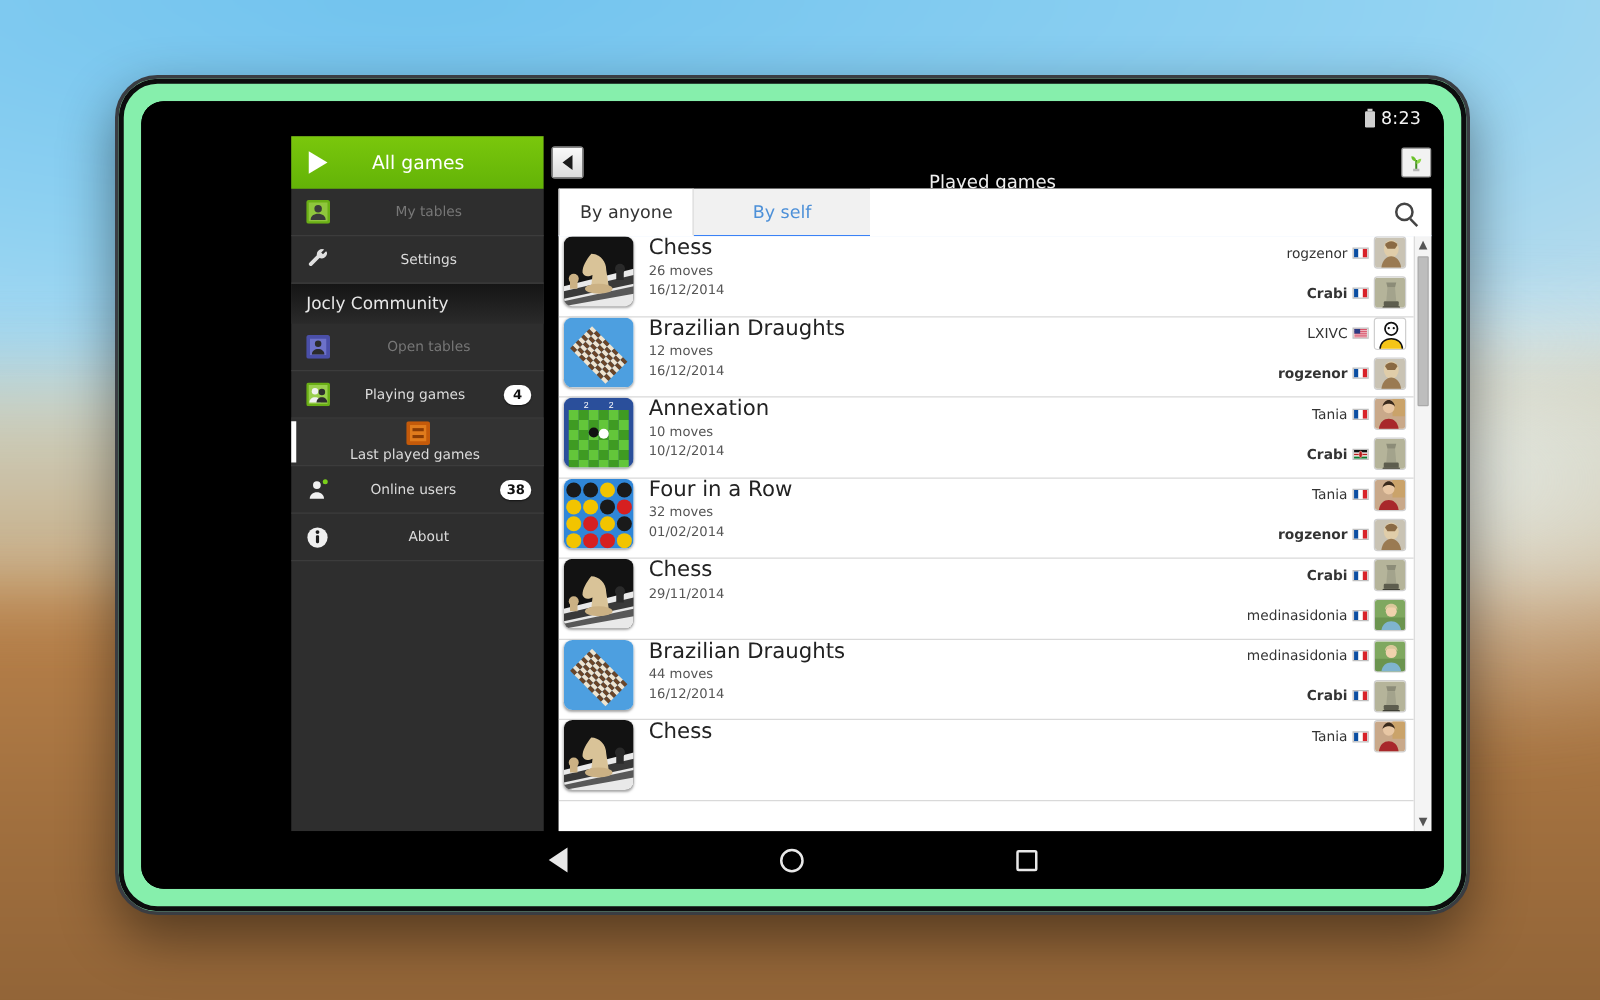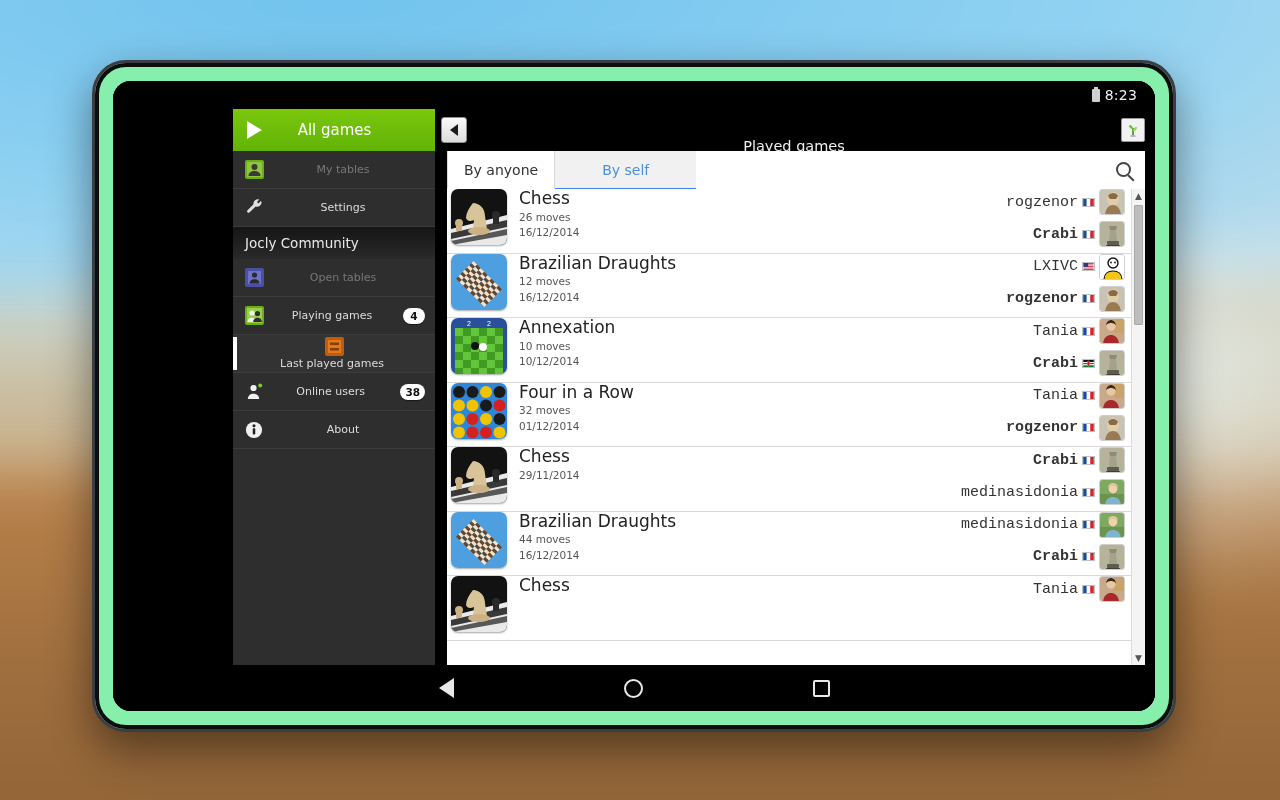--- a/index.html
+++ b/index.html
@@ -93,21 +93,21 @@
   .listwrap { position:absolute; left:0; top:38px; right:0; bottom:0; background:#fff; overflow:hidden; }
   .list { position:absolute; left:0; top:0; right:14px; bottom:0; }
   .row { height:64.5px; border-bottom:1px solid #d9d9d9; display:flex; align-items:flex-start; padding:0 6px 0 4px; }
   .thumb { width:56px; height:56px; border-radius:7px; margin:0 12px 0 0; flex:0 0 56px; overflow:hidden;
            box-shadow:0 1px 2px rgba(0,0,0,.35); position:relative; }
   .ginfo { flex:1; min-width:0; }
   .gname { font-size:17px; color:#222; line-height:1.15; }
   .gmeta { font-size:10.5px; color:#555; line-height:1.32; margin-top:2px; }
   .players { display:flex; flex-direction:column; justify-content:center; gap:6px; align-items:flex-end; }
   .prow { display:flex; align-items:center; gap:4px; }
-  .pname { font-size:15px; color:#333;font-family:Liberation Mono, monospace; }
+  .pname { font-size:11px; color:#333; }
   .pname.bold { font-weight:bold; }
   .flag { width:13px; height:9px; border:1px solid rgba(0,0,0,.25); display:block; }
   .pav { width:26px; height:26px; border-radius:3px; border:1px solid #cfcfcf; overflow:hidden; position:relative; background:#fff; }
 
   
   .sbar { position:absolute; right:0; top:0; width:14px; bottom:0; background:#f4f4f4; border-left:1px solid #dcdcdc; }
   .sarrow { height:14px; display:flex; align-items:center; justify-content:center; color:#555; font-size:9px; }
   .sthumb { position:absolute; left:2px; right:2px; background:#bdbdbd; border:1px solid #a9a9a9; border-radius:1px; }
 
   
@@ -542,21 +542,21 @@
                       <circle cx="35" cy="36" r="6" fill="#f2c400"></circle>
                       <circle cx="48.5" cy="36" r="6" fill="#1a1a1a"></circle>
                       <circle cx="8" cy="49.5" r="6" fill="#f2c400"></circle>
                       <circle cx="21.5" cy="49.5" r="6" fill="#d62020"></circle>
                       <circle cx="35" cy="49.5" r="6" fill="#d62020"></circle>
                       <circle cx="48.5" cy="49.5" r="6" fill="#f2c400"></circle>
                     </svg></div>
                   <div class="ginfo">
                     <div class="gname">Four in a Row</div>
                     <div class="gmeta">32 moves</div>
-                    <div class="gmeta">01/12/2014</div>
+                    <div class="gmeta">01/02/2014</div>
                   </div>
                   <div class="players">
                     <div class="prow">
                       <span class="pname">Tania</span>
                       <span style="display: flex;">
                         <svg class="flag" viewBox="0 0 9 6">
                           <rect width="3" height="6" fill="#0b4ea2"></rect>
                           <rect x="3" width="3" height="6" fill="#fff"></rect>
                           <rect x="6" width="3" height="6" fill="#d8232a"></rect>
                         </svg>

